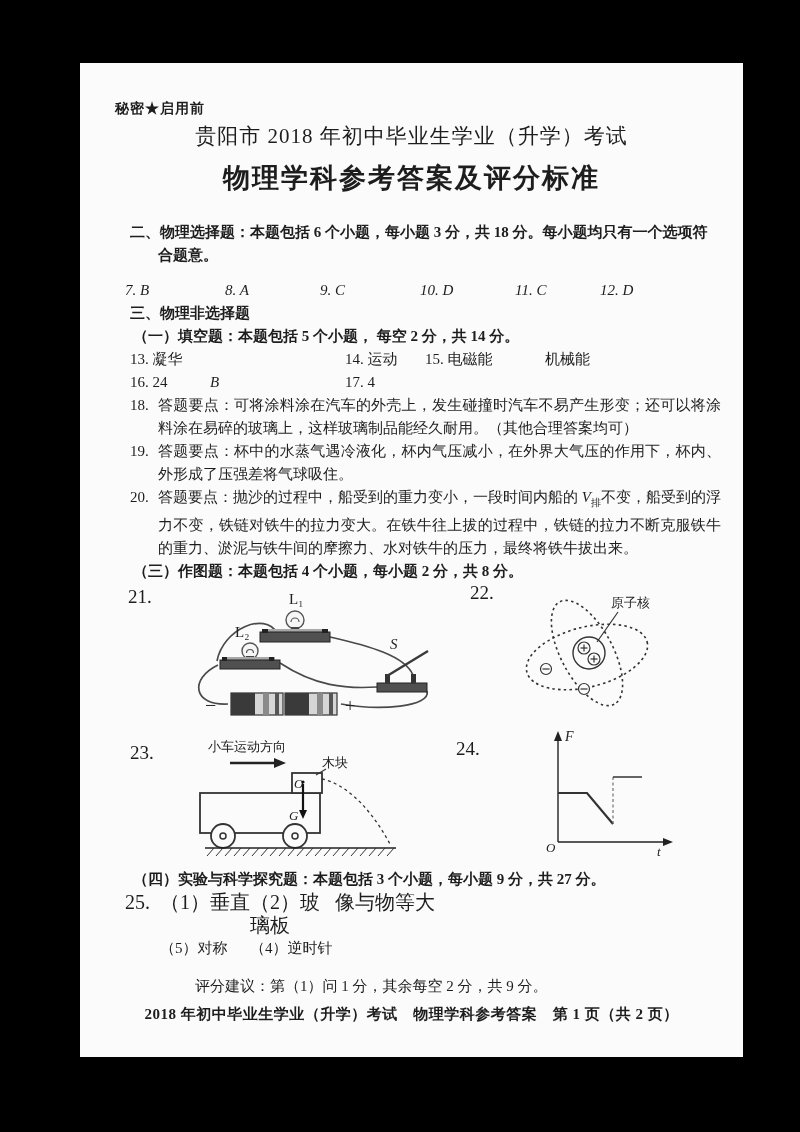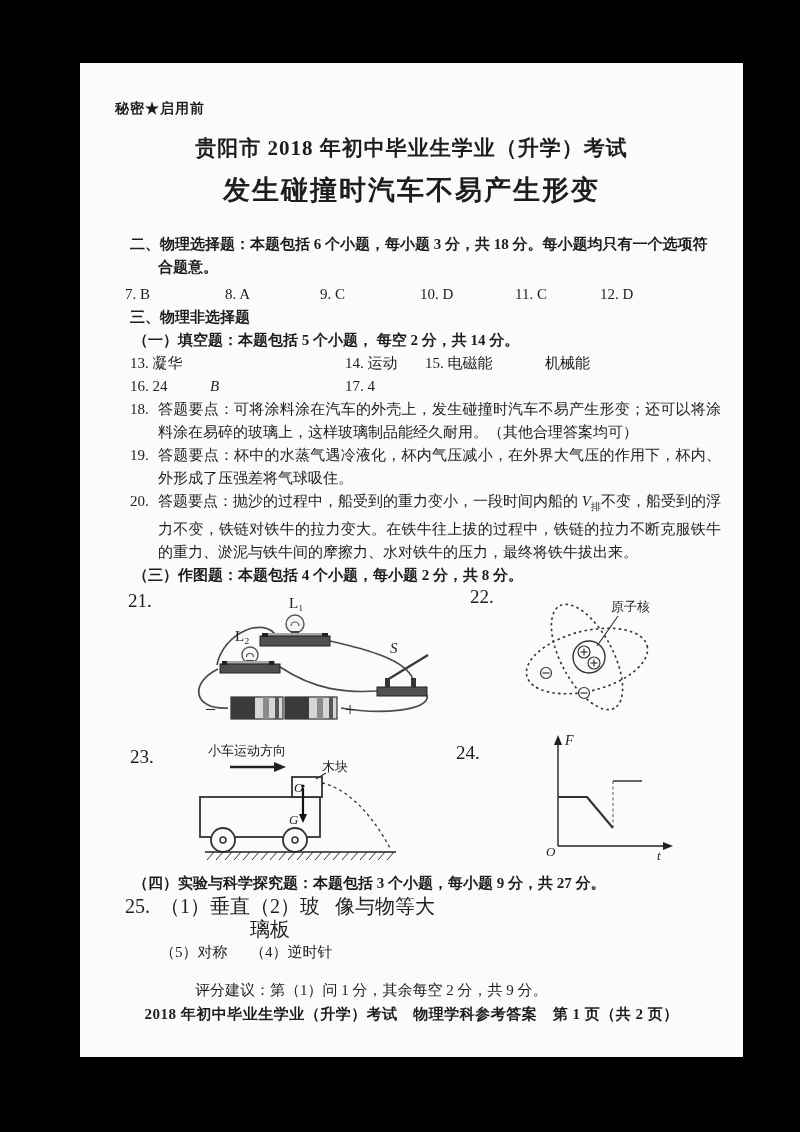--- a/index.html
+++ b/index.html
@@ -13,27 +13,27 @@
   }
   .page{
     position:absolute;left:80px;top:63px;
     width:663px;height:994px;
     background:#fbfbfb;
     overflow:hidden;
     box-sizing:border-box;
     padding-top:36px;
   }
   .secrecy{margin:0 0 0 35px;font-size:14px;font-weight:700;line-height:20px;letter-spacing:1px;}
-  .title1{margin:14px 0 0;text-align:center;font-size:21px;font-weight:700;line-height:30px;letter-spacing:1px;}
+  .title1{margin:2px 0 0;text-align:center;font-size:21px;font-weight:400;line-height:30px;letter-spacing:1px;}
   .title2{margin:8px 0 0;text-align:center;font-size:27px;font-weight:700;line-height:38px;letter-spacing:2px;}
   .line{font-size:15px;line-height:23px;margin:0;}
   .bold{font-weight:700;}
   .sec2-h1{margin:24px 0 0 50px;margin-right:20px;}
   .sec2-h2{margin:0 0 0 78px;}
-  .mc-row{display:flex;margin:4px 0 0 45px;font-size:15px;line-height:23px;}
+  .mc-row{display:flex;margin:12px 0 0 45px;font-size:15px;line-height:23px;font-style:italic;}
   .mc-row span{display:inline-block;}
   .mc-a0{width:100px;} .mc-a1{width:95px;} .mc-a2{width:100px;}
   .mc-a3{width:95px;} .mc-a4{width:85px;}
   .h-sec{margin-left:50px;}
   .h-sub{margin-left:53px;}
   .fill-row{display:flex;margin-left:50px;font-size:15px;line-height:23px;}
   .f1-0{width:215px;} .f1-1{width:80px;} .f1-2{width:120px;}
   .f2-0{width:80px;} .f2-1{width:135px;}
   .qa{position:relative;margin:0 22px 0 50px;padding-left:28px;font-size:15px;line-height:23px;text-align:justify;}
   .qno{position:absolute;left:0;top:0;}
@@ -61,21 +61,21 @@
   svg text{font-family:"Liberation Serif","DejaVu Serif",serif;fill:#222;}
   svg .cjk{font-size:13px;}
 </style>
 </head>
 <body>
 
 <div class="page">
 
   <p class="secrecy">秘密★启用前</p>
   <h1 class="title1">贵阳市 2018 年初中毕业生学业（升学）考试</h1>
-  <h2 class="title2">发生碰撞时汽车不易产生形变</h2>
+  <h2 class="title2">物理学科参考答案及评分标准</h2>
 
   <p class="line bold sec2-h1">二、物理选择题：本题包括 6 个小题，每小题 3 分，共 18 分。每小题均只有一个选项符</p>
   <p class="line bold sec2-h2">合题意。</p>
 
   <div class="mc-row">
     <span class="mc-a0">7. B</span>
     <span class="mc-a1">8. A</span>
     <span class="mc-a2">9. C</span>
     <span class="mc-a3">10. D</span>
     <span class="mc-a4">11. C</span>

